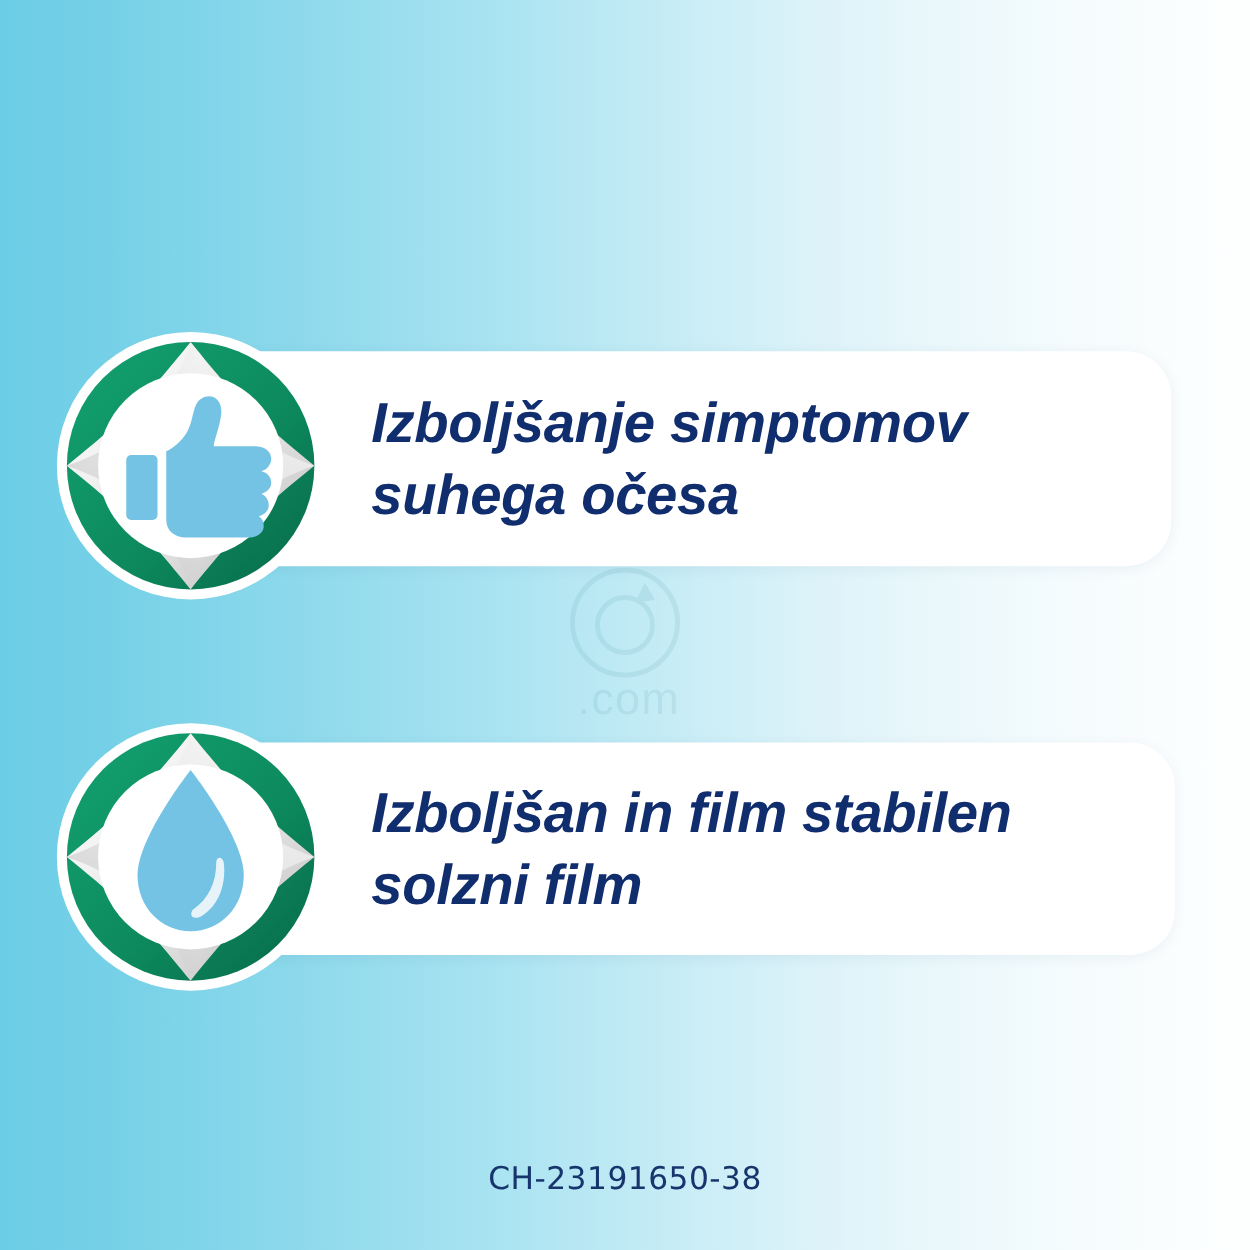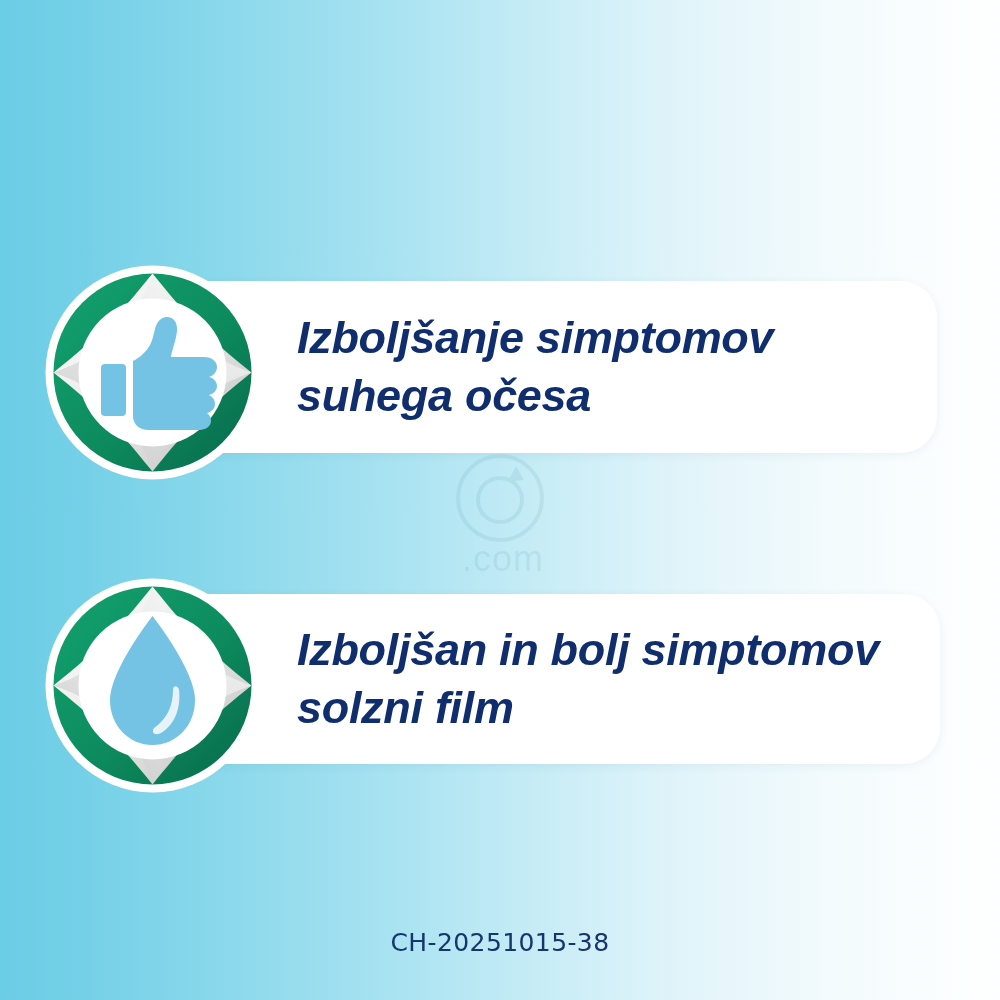--- a/index.html
+++ b/index.html
@@ -182,21 +182,21 @@
           <rect x="56" y="99" width="25" height="52" rx="4"></rect>
           <path d="M88 151 L88 96 C 88 96, 98 92, 105 80 C 110 71, 109 58, 116 54 C 124 49, 133 54, 132 66 C 131 76, 126 88, 126 92 L 158 92 C 168 92, 172 97, 172 102 C 172 107, 168 111, 164 112 C 169 113, 172 117, 172 121 C 172 126, 168 129, 164 130 C 168 132, 170 135, 170 139 C 170 144, 166 147, 162 148 C 165 150, 166 153, 166 156 C 166 161, 161 165, 154 165 L 104 165 C 94 165, 88 159, 88 151 Z"></path>
         </g>
       </svg>
     </div>
   </div>
 
   <div class="row" id="row-2">
 
     <div class="card" id="card-2">
-      <div class="card-text">Izboljšan in bolj simptomov solzni film</div>
+      <div class="card-text">Izboljšan in film stabilen solzni film</div>
     </div>
 
     <div class="badge">
       <svg viewBox="0 0 215 215" xmlns="http://www.w3.org/2000/svg">
         <defs>
           <linearGradient id="pet2a" x1="0" y1="0" x2="1" y2="1">
             <stop offset="0%" stop-color="#ffffff"></stop>
             <stop offset="55%" stop-color="#e7e7e7"></stop>
             <stop offset="100%" stop-color="#b9b9b9"></stop>
           </linearGradient>
@@ -219,15 +219,15 @@
         <circle cx="107.5" cy="107.5" r="74" fill="#ffffff"></circle>
 
         <g>
           <path d="M107.5 38 C 107.5 38, 150 92, 150 122 C 150 148, 131 167, 107.5 167 C 84 167, 65 148, 65 122 C 65 92, 107.5 38, 107.5 38 Z" fill="#74c3e4"></path>
           <path d="M134 112 C 136 128, 131 146, 116 155 C 110 158, 106 155, 109 150 C 122 141, 128 128, 128 112 C 128 107, 133 107, 134 112 Z" fill="#ffffff" opacity="0.82"></path>
         </g>
       </svg>
     </div>
   </div>
 
-  <div class="footer-code">CH-20251015-38</div>
+  <div class="footer-code">CH-23191650-38</div>
 
 </div>
 
 </body></html>

